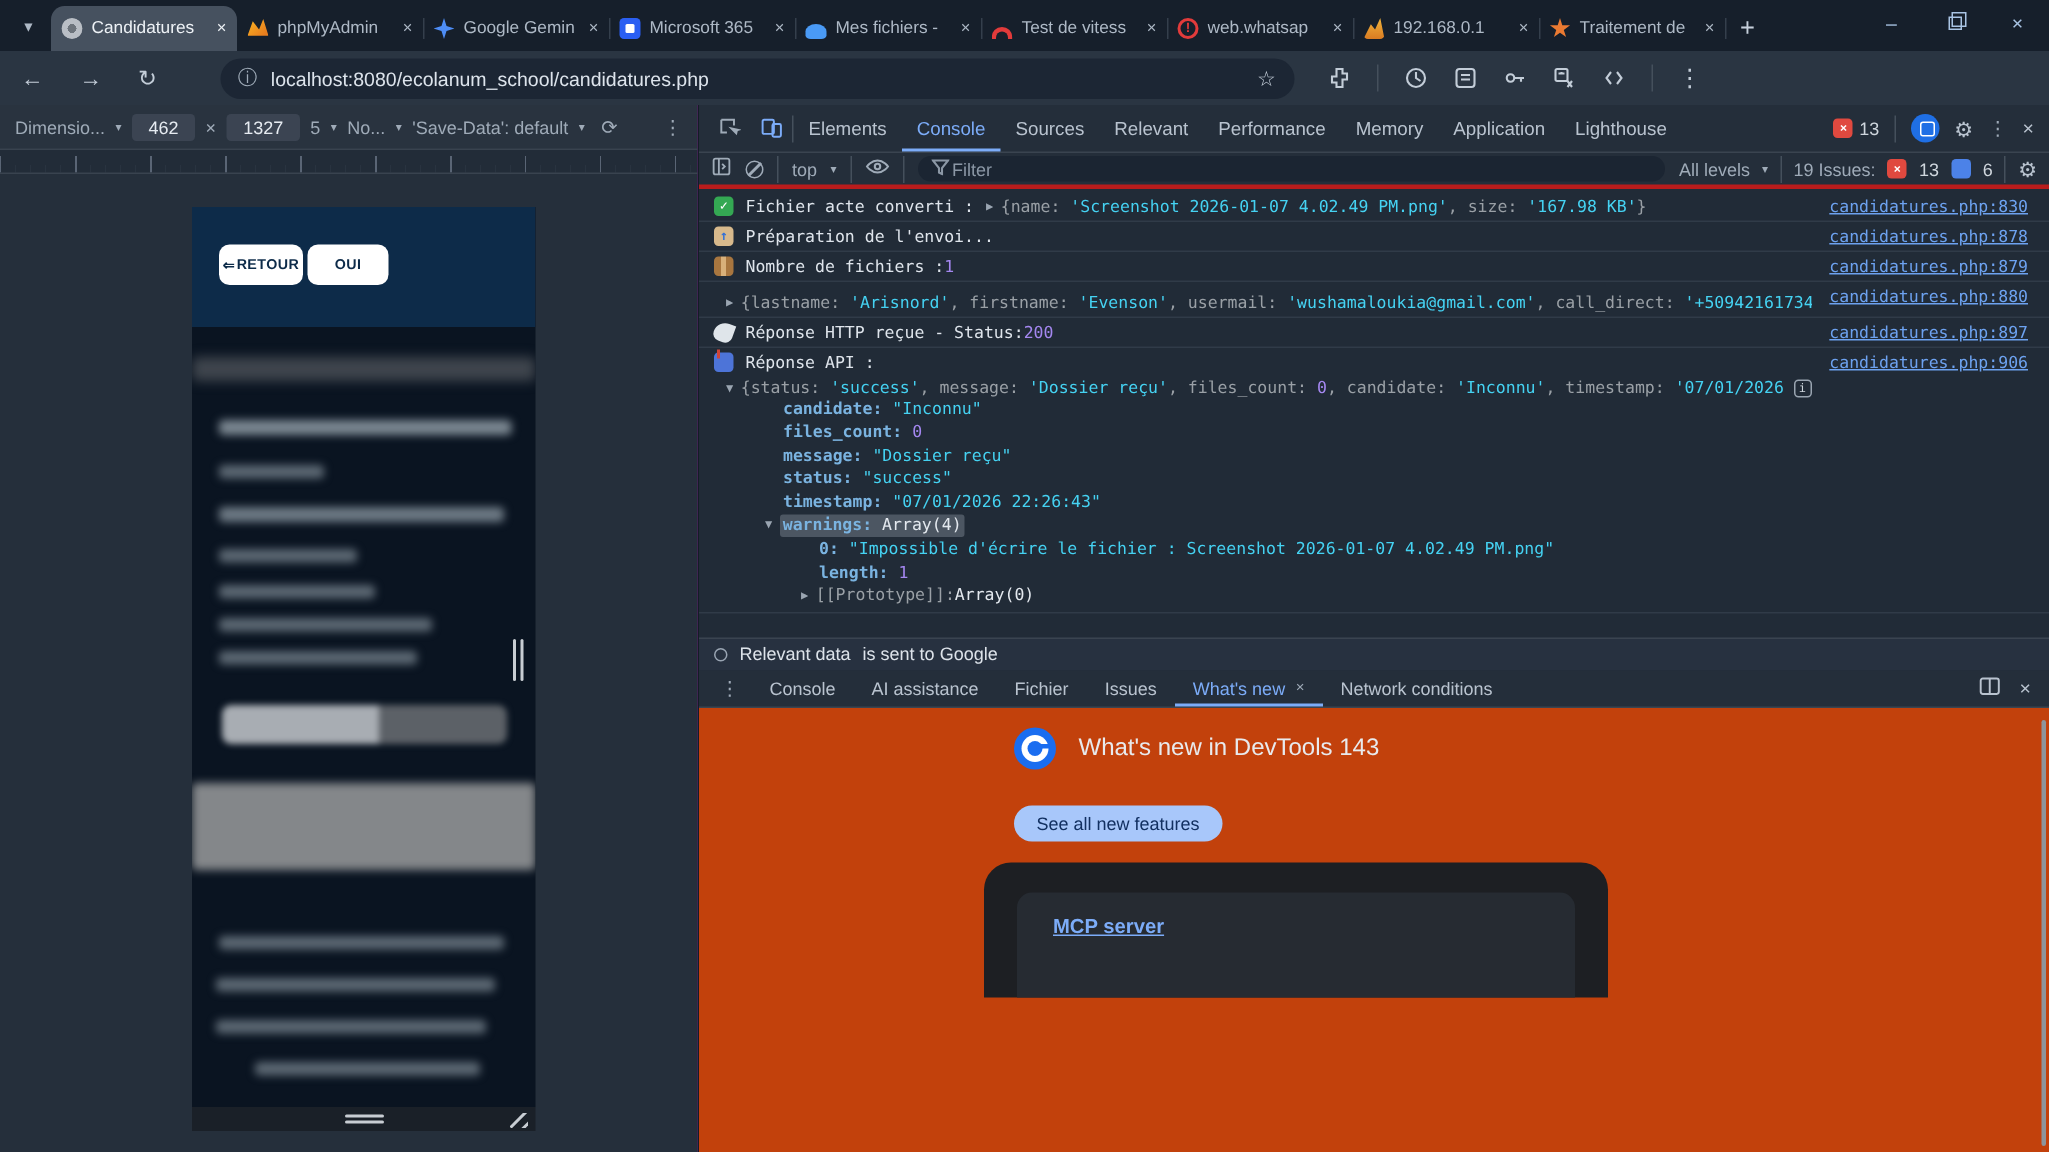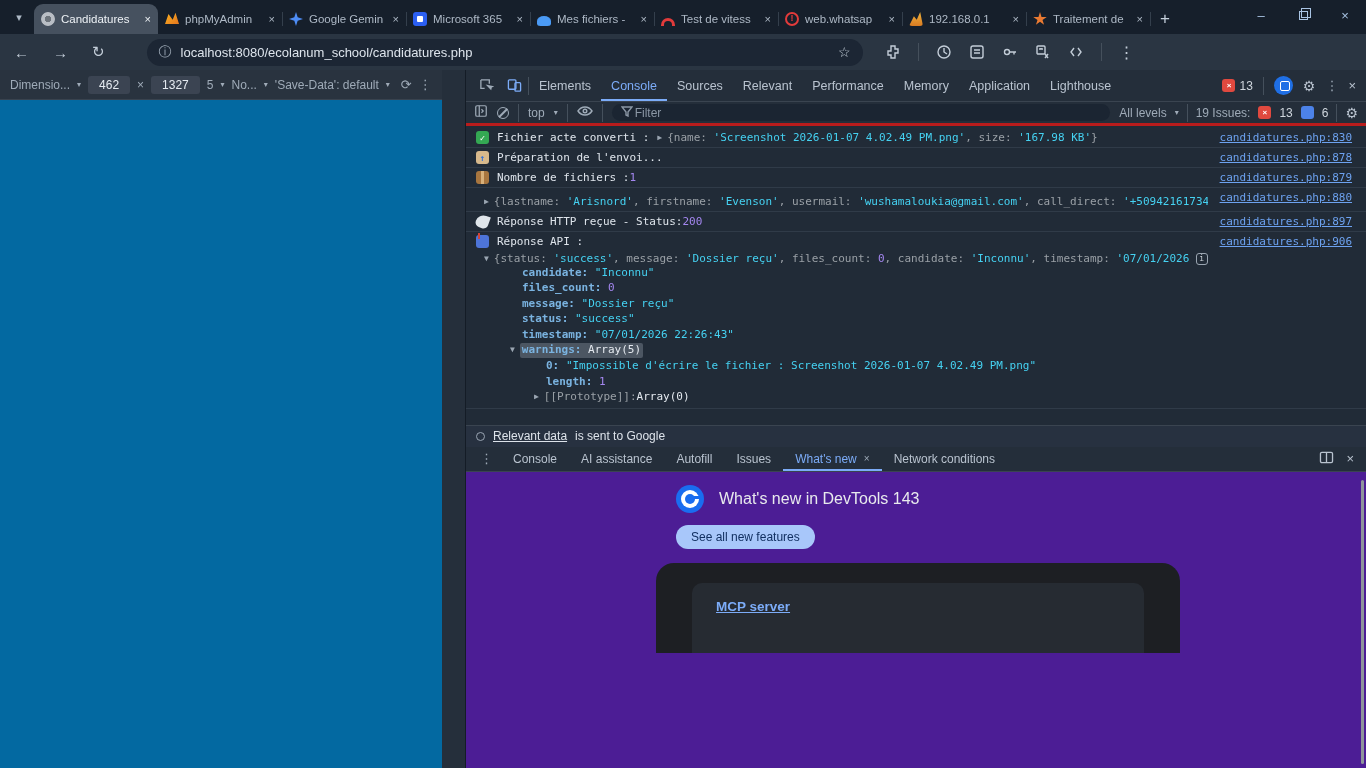--- a/index.html
+++ b/index.html
@@ -40,21 +40,21 @@
   .urlpill{width:716px;height:27px;background:#1c2634;border-radius:14px;display:flex;align-items:center;padding:0 12px;gap:9px;margin-left:18px}
   .urlpill .info{color:#9fabb8;font-size:13px}
   .url{color:#dde4ec;font-size:13px;flex:1;white-space:nowrap;overflow:hidden}
   .star{color:#c3cdd8;font-size:14px}
   .tbicons{display:flex;align-items:center;gap:17px;margin-left:22px}
   .tbicons svg{display:block}
   .vsep{width:1px;height:18px;background:#45505c}
 
   
   .main{display:flex;height:698px}
-  .left{width:466px;border-right:1px solid #141c26;display:flex;flex-direction:row;background:#0369a1}
+  .left{width:466px;border-right:1px solid #141c26;display:flex;flex-direction:column;background:#a21caf}
   .right{flex:1;display:flex;flex-direction:column;background:#212b37;min-width:0}
 
   
   .dtb{height:30px;background:#29333f;border-bottom:1px solid #39434f;display:flex;align-items:center;gap:7px;padding:0 10px;font-size:12px;color:#9fabb8;white-space:nowrap}
   .dim-input{background:#3b4452;border-radius:3px;color:#e6ebf1;padding:2px 11px;font-size:12px}
   .caret{font-size:8px;color:#9fabb8}
   .rotate{font-size:13px;margin-left:4px}
   .kebab{font-size:13px;color:#9fabb8}
   .ruler{height:16px;background:#222c38;border-bottom:1px solid #39434f;
     background-image:repeating-linear-gradient(90deg,#56627222 0 1px,transparent 1px 10px),repeating-linear-gradient(90deg,#5a6575 0 1px,transparent 1px 50px);
@@ -124,38 +124,38 @@
   .ol.l2.ar{padding-left:24px}
   .pk{color:#7ab3e0;font-weight:bold}
   .vs{color:#45d2f2}.vn{color:#a487f0}.vc{color:#e4e9ef}.vpg{color:#9aa0a6}
   .hl{background:#4c5662;border-radius:2px;padding:0 2px}
   .hl .vc{font-weight:normal}
   .inf{display:inline-flex;width:12px;height:12px;border:1px solid #9aa5b1;border-radius:3px;align-items:center;justify-content:center;font-size:8px;color:#cfd6dd;margin-left:7px;font-style:normal;flex:none}
 
   
   .privacy{height:22px;background:#273140;border-top:1px solid #3a4450;display:flex;align-items:center;gap:8px;padding:0 10px;font-size:12px;color:#dde3ea}
   .pcircle{width:9px;height:9px;border:1.5px solid #9aa5b3;border-radius:50%;flex:none}
-  .privacy .u{text-decoration:underline}
+  .privacy .u{}
 
   
   .drtabs{height:25px;background:#242e3a;border-bottom:1px solid #3a4450;display:flex;align-items:center;padding:0 6px;font-size:12px;color:#b9c3cf}
   .drtab{padding:0 12px;height:100%;display:flex;align-items:center;gap:7px}
   .drtab.active{color:#7cacf8;box-shadow:inset 0 -2px 0 #7cacf8}
   .drtab .dx{color:#9fabb8;font-size:10px}
   .dr-right{margin-left:auto;display:flex;align-items:center;gap:12px;padding-right:6px}
-  .drawer{flex:1;background:#4c1d95;position:relative;overflow:hidden}
+  .drawer{flex:1;background:#c2410c;position:relative;overflow:hidden}
   .dw-inner{margin-left:210px}
   .dw-head{display:flex;align-items:center;gap:15px;padding-top:13px}
   .logo{width:28px;height:28px;border-radius:50%;background:#1a6df0;position:relative;flex:none}
   .logo::after{content:"";position:absolute;inset:5px;border-radius:50%;background:#fff}
   .logo::before{content:"";position:absolute;inset:9px;border-radius:50%;background:#1a6df0;z-index:1}
   .logo i{position:absolute;right:4px;top:11px;width:9px;height:3px;background:#1a6df0;z-index:2}
   .dw-title{font-size:16px;color:#e8eaed}
-  .cta{display:inline-block;margin-top:12px;background:#a8c7fa;color:#123061;font-size:12px;padding:5px 15px;border-radius:14px}
-  .card-outer{margin-top:14px;margin-left:-20px;width:524px;background:#1d1f23;border-radius:18px 18px 0 0;padding:20px 36px 0;height:90px}
+  .cta{display:inline-block;margin-top:24px;background:#a8c7fa;color:#123061;font-size:12px;padding:5px 15px;border-radius:14px}
+  .card-outer{margin-top:14px;margin-left:-20px;width:416px;background:#1d1f23;border-radius:18px 18px 0 0;padding:20px 22px 0;height:90px}
   .card-inner{background:#262b32;border-radius:10px 10px 0 0;padding:14px 24px;height:100%}
   .mcp{color:#7cacf8;font-weight:bold;font-size:13.5px;text-decoration:underline}
   .dw-scroll{position:absolute;right:2px;top:8px;bottom:4px;width:3px;background:#8f959b;border-radius:2px}
   svg.sic{stroke:currentColor;fill:none;stroke-width:1.4}
 </style>
 </head>
 <body>
 
 <div class="screen">
 
@@ -461,21 +461,21 @@
               <span class="inf">i</span>
             </div>
             <div class="objblock">
               <div class="ol"><span class="pk">candidate: </span><span class="vs">"Inconnu"</span></div>
               <div class="ol"><span class="pk">files_count: </span><span class="vn">0</span></div>
               <div class="ol"><span class="pk">message: </span><span class="vs">"Dossier reçu"</span></div>
               <div class="ol"><span class="pk">status: </span><span class="vs">"success"</span></div>
               <div class="ol"><span class="pk">timestamp: </span><span class="vs">"07/01/2026 22:26:43"</span></div>
               <div class="ol ar">
                 <span class="arrow">▼</span>
-                <span class="hl"><span class="pk">warnings: </span><span class="vc">Array(5)</span></span>
+                <span class="hl"><span class="pk">warnings: </span><span class="vc">Array(4)</span></span>
               </div>
               <div class="ol l2"><span class="pk">0: </span><span class="vs">"Impossible d'écrire le fichier : Screenshot 2026-01-07 4.02.49 PM.png"</span></div>
               <div class="ol l2"><span class="pk">length: </span><span class="vn">1</span></div>
               <div class="ol l2 ar">
                 <span class="arrow">▶</span>
                 <span class="vpg">[[Prototype]]: </span>
                   <span class="vc">Array(0)</span>
               </div>
 
             </div>
@@ -488,21 +488,21 @@
       <div class="privacy">
         <span class="pcircle"></span>
         <span class="u">Relevant data</span>
         <span>is sent to Google</span>
       </div>
 
       <div class="drtabs">
         <span class="kebab" style="padding:0 8px">⋮</span>
         <div class="drtab">Console</div>
         <div class="drtab">AI assistance</div>
-        <div class="drtab">Autofill</div>
+        <div class="drtab">Fichier</div>
         <div class="drtab">Issues</div>
         <div class="drtab active">
           <span>What's new</span>
           <span class="dx">×</span>
         </div>
         <div class="drtab">Network conditions</div>
         <div class="dr-right">
           <span><svg class="sic" width="15" height="13" viewBox="0 0 16 14">
                 <rect x="1.5" y="1.5" width="13" height="11" rx="1.5"></rect>
                 <path d="M8 1.5v11"></path>

